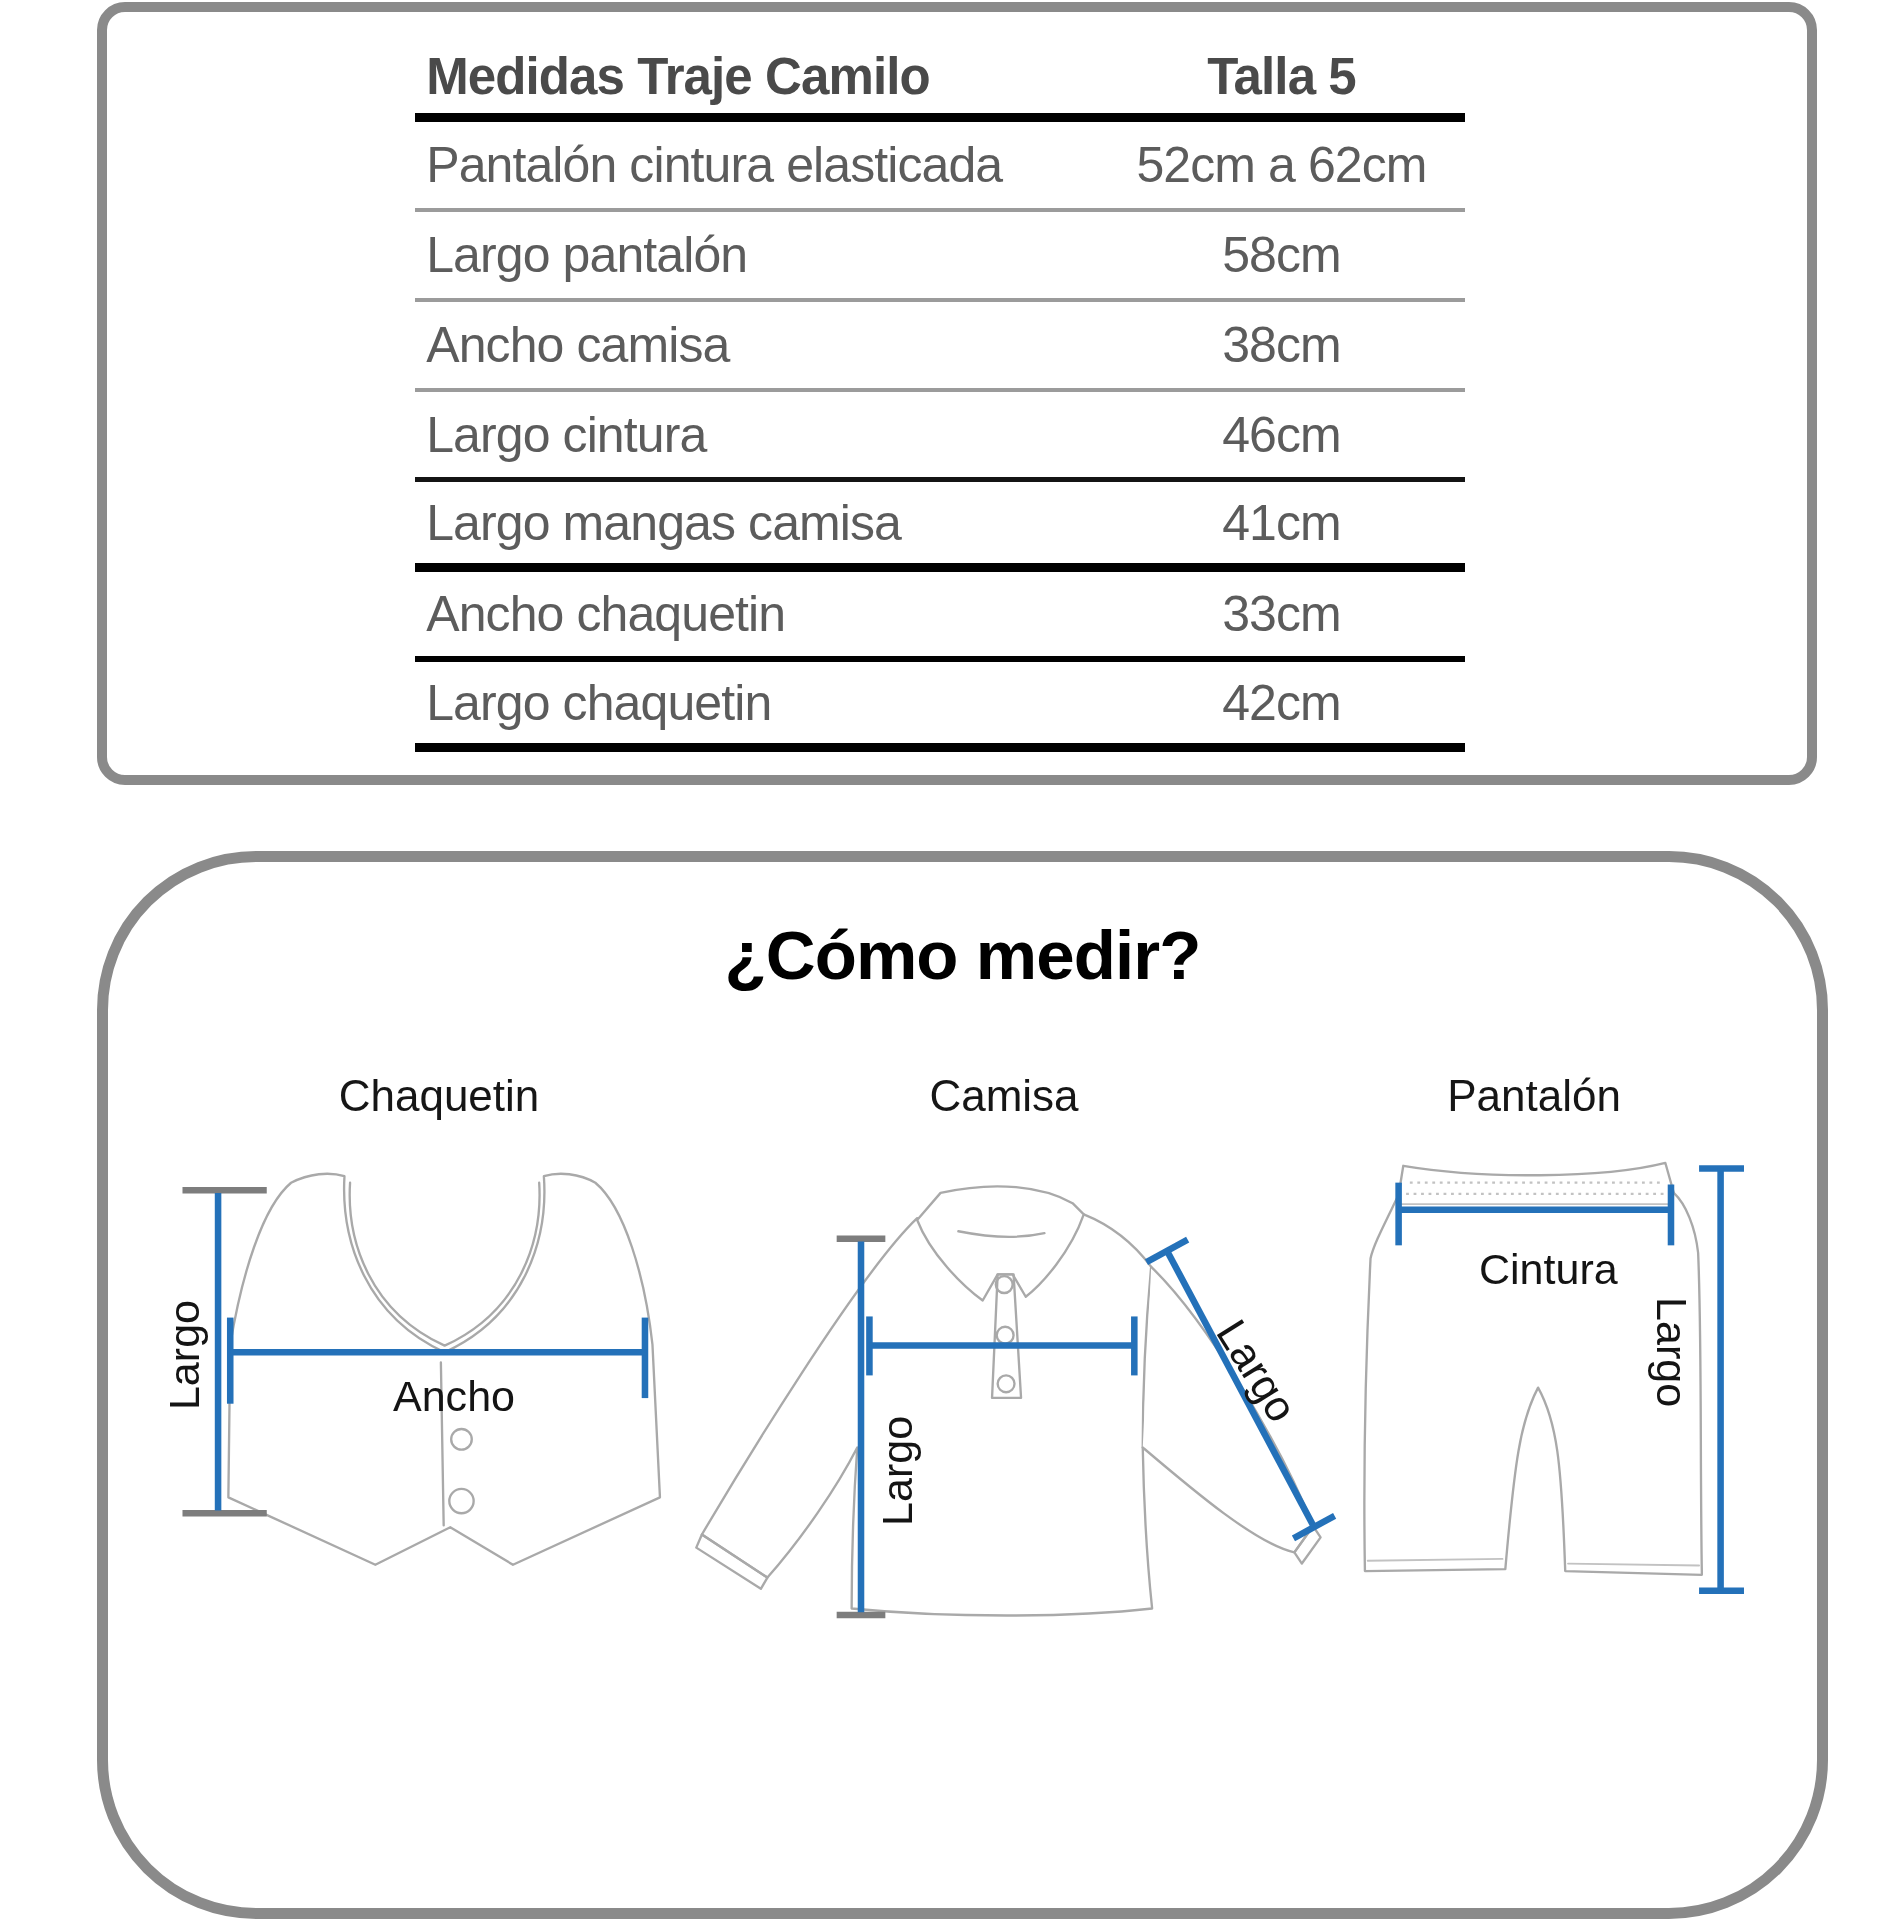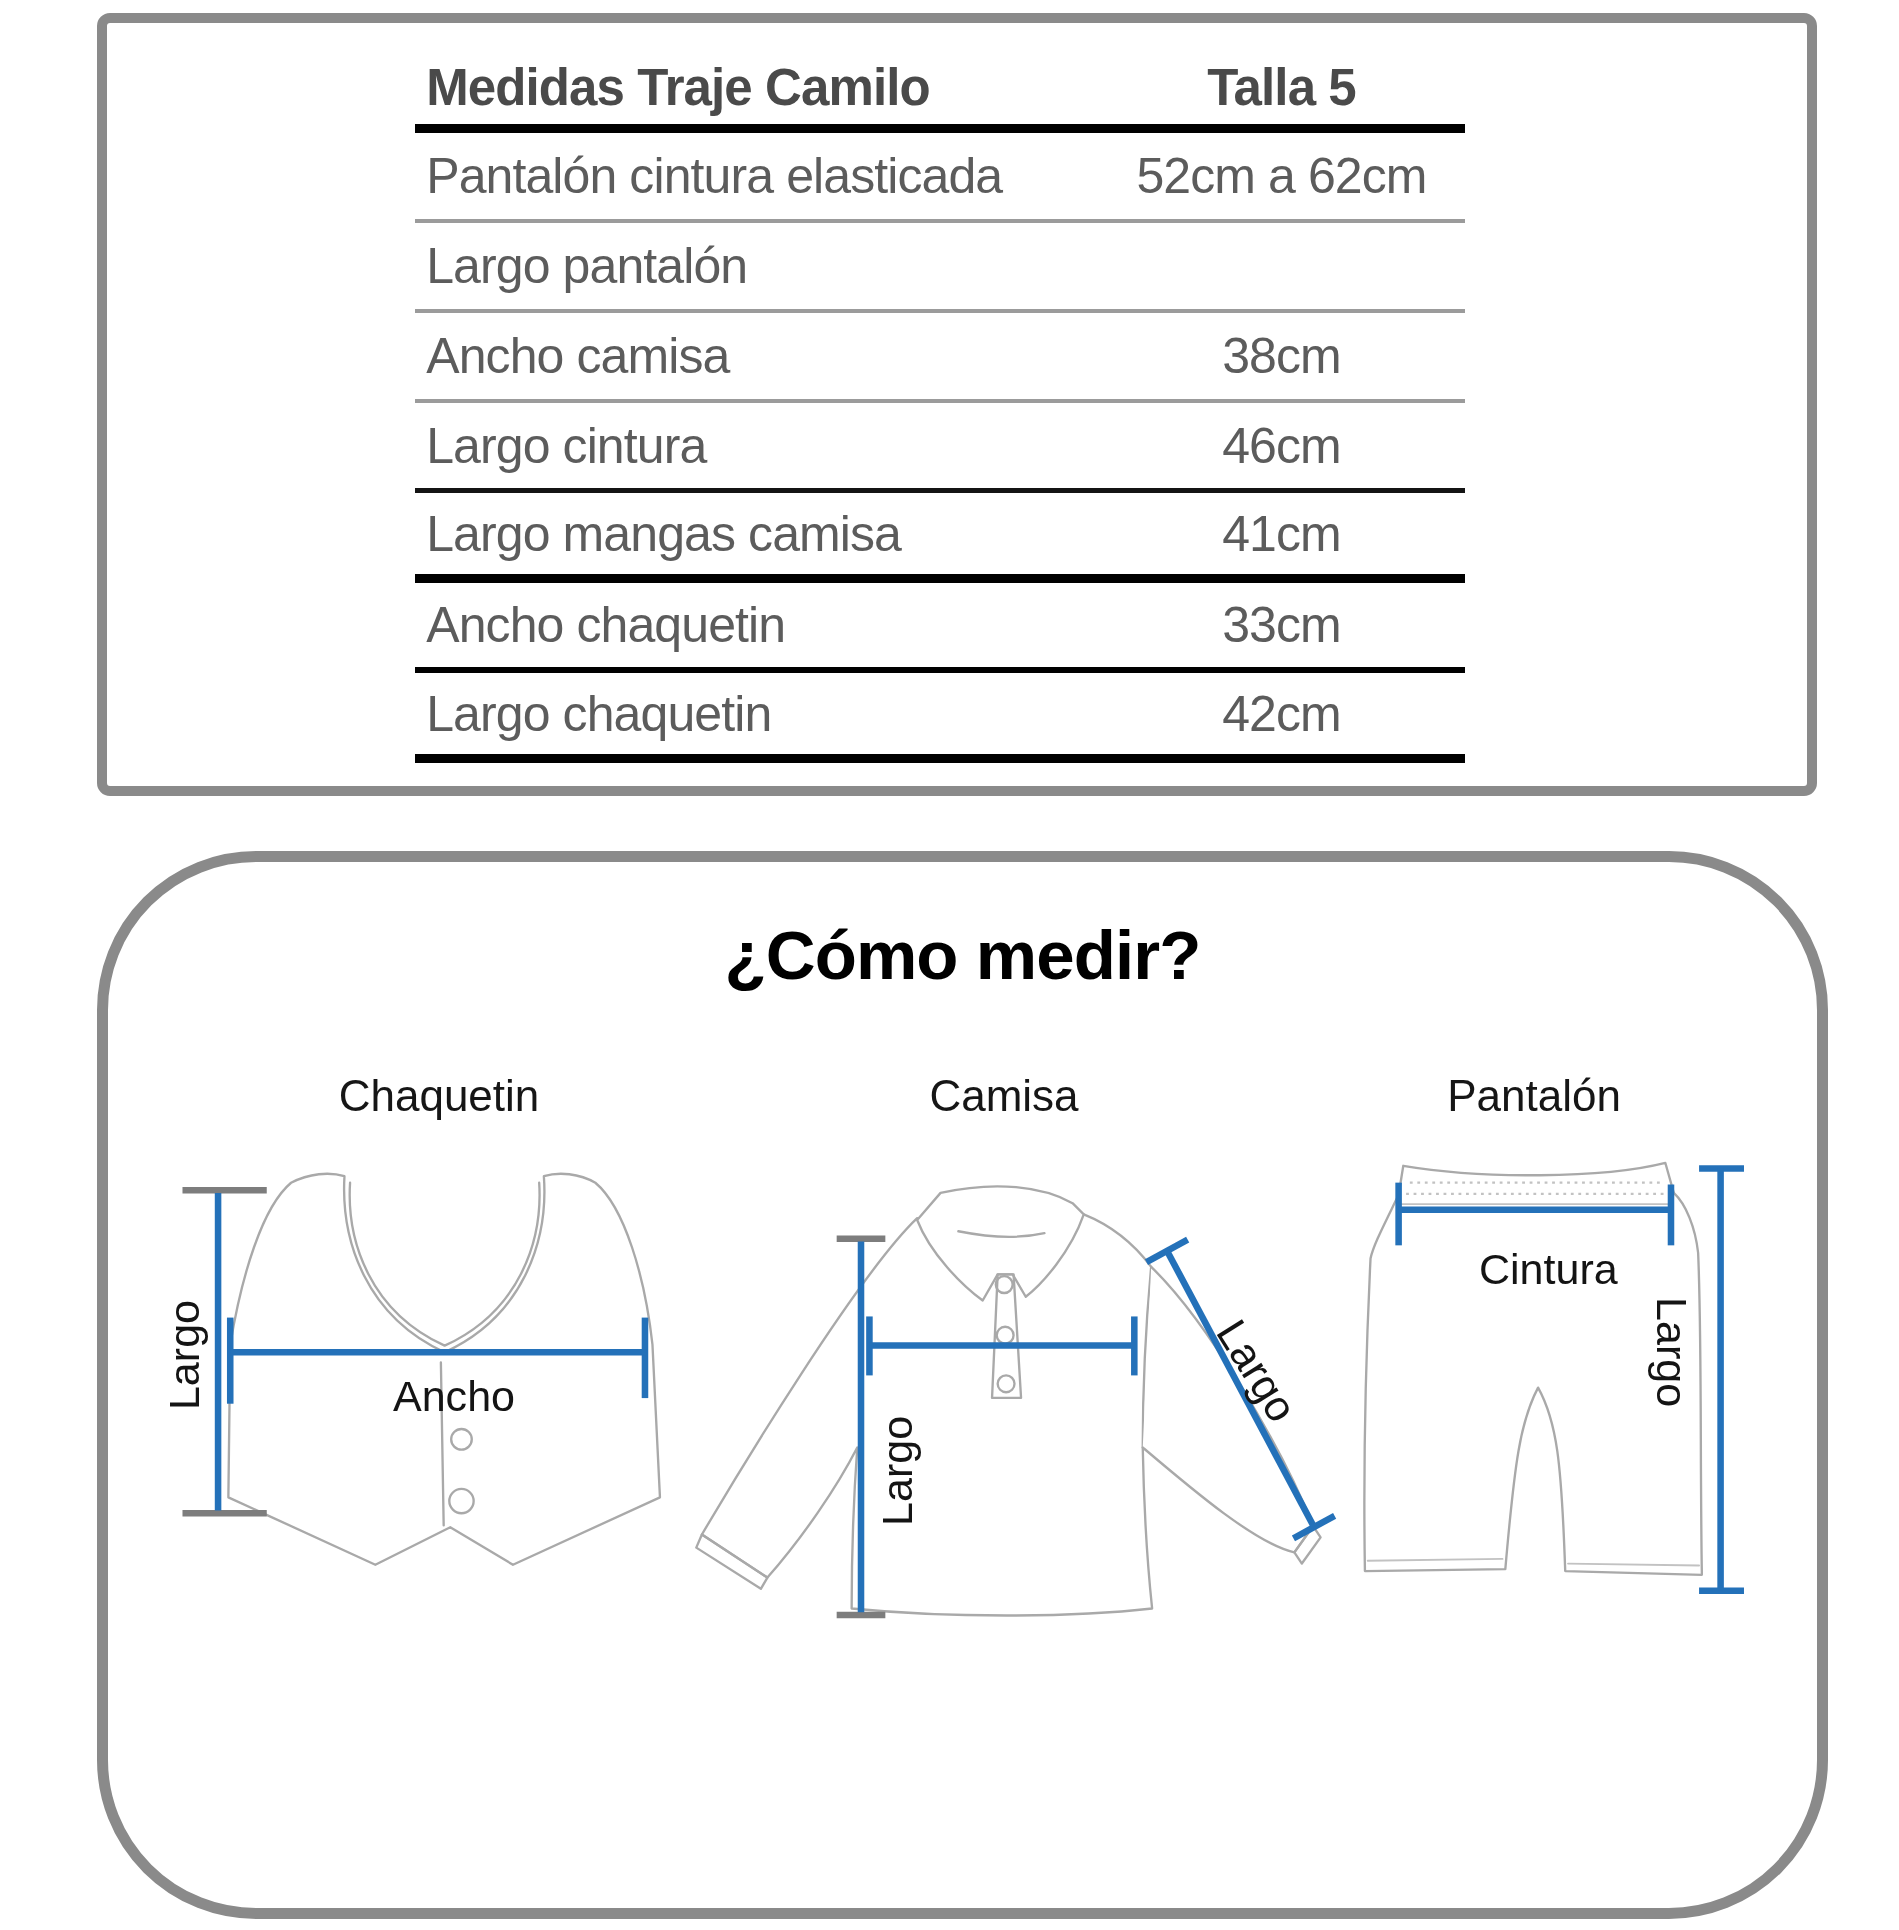--- a/index.html
+++ b/index.html
@@ -5,21 +5,21 @@
   html,body { margin:0; padding:0; background:#ffffff; }
   .page {
     position:relative; width:1899px; height:1931px;
     background:#ffffff; overflow:hidden;
     font-family:"Liberation Sans", sans-serif;
   }
   .card {
     position:absolute; background:#ffffff; box-sizing:border-box;
     border:10.3px solid #8a8a8a;
   }
-  #top-card { left:97px; top:13px; width:1720px; height:783px; border-radius:13px; }
+  #top-card { left:97px; top:2px; width:1720px; height:783px; border-radius:28px; }
   #bottom-card { left:97px; top:851px; width:1731px; height:1068px; border-radius:159px; border-width:11.2px; }
 
   
   .sizes-table { position:absolute; left:308px; top:28px; width:1050px; }
   .trow { display:flex; align-items:center; height:90px; box-sizing:border-box; }
   .trow.header { height:82px; font-weight:bold; color:#4a4a4a; font-size:51px; }
   .trow { font-size:50px; color:#5c5c5c; letter-spacing:-0.9px; }
   .trow .lbl { flex:1; padding-left:11.2px; white-space:nowrap; }
   .trow .val { width:367px; text-align:center; white-space:nowrap; }
   .rule-header { border-bottom:9.4px solid #000000; }
@@ -64,20 +64,21 @@
         <div class="lbl">Medidas Traje Camilo</div>
         <div class="val">Talla 5</div>
       </div>
 
       <div class="trow rule-gray">
         <div class="lbl">Pantalón cintura elasticada</div>
         <div class="val">52cm a 62cm</div>
       </div>
       <div class="trow rule-gray">
         <div class="lbl">Largo pantalón</div>
+        <div class="val">58cm</div>
       </div>
       <div class="trow rule-gray">
         <div class="lbl">Ancho camisa</div>
         <div class="val">38cm</div>
       </div>
       <div class="trow rule-dark">
         <div class="lbl">Largo cintura</div>
         <div class="val">46cm</div>
       </div>
       <div class="trow rule-thick">

